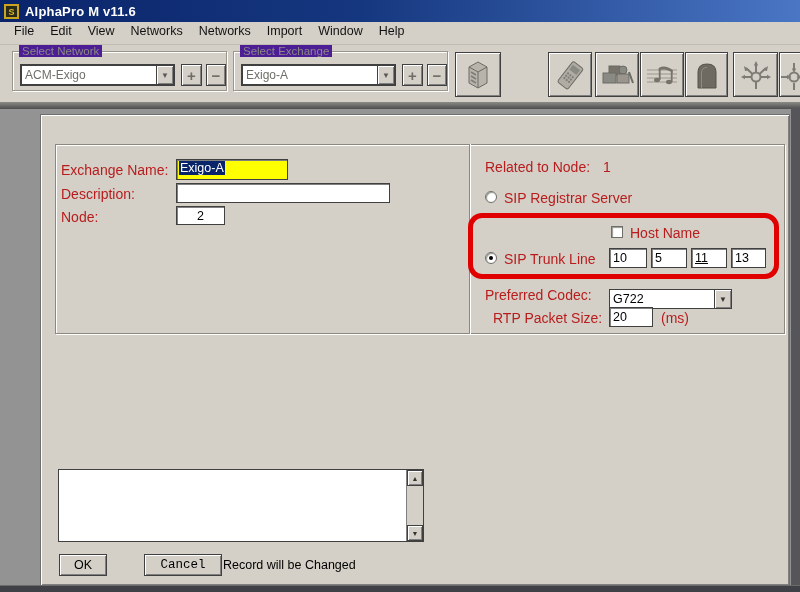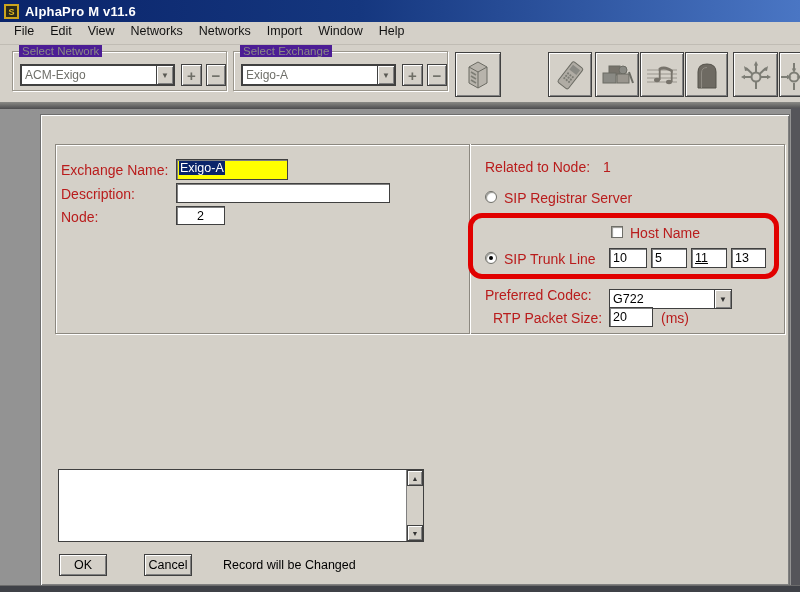--- a/index.html
+++ b/index.html
@@ -318,18 +318,18 @@
 
   <div class="notes">
     <textarea style=""></textarea>
     <div class="vscroll">
       <div class="scroll-arrow">▲</div>
       <div class="scroll-arrow">▼</div>
     </div>
   </div>
 
   <div class="btn" style="left:18px; top:439px; width:48px;">OK</div>
-  <div class="btn" style="left:103px; top:439px; width:48px;">Cancel</div>
+  <div class="btn" style="left:103px; top:439px; width:78px;font-family:Liberation Mono, monospace;">Cancel</div>
   <span class="status-text">Record will be Changed</span>
 </div>
 
 <div class="edge-right"></div>
 <div class="edge-bottom"></div>
 
 </body></html>

